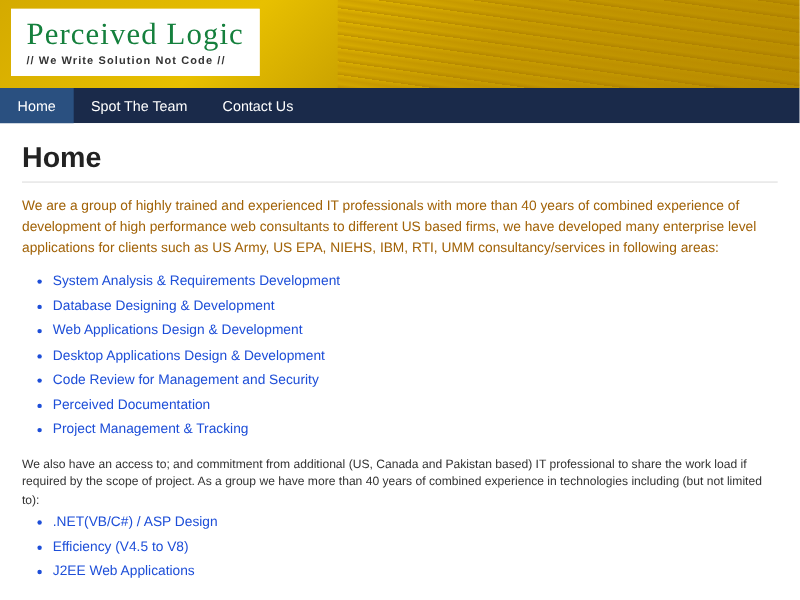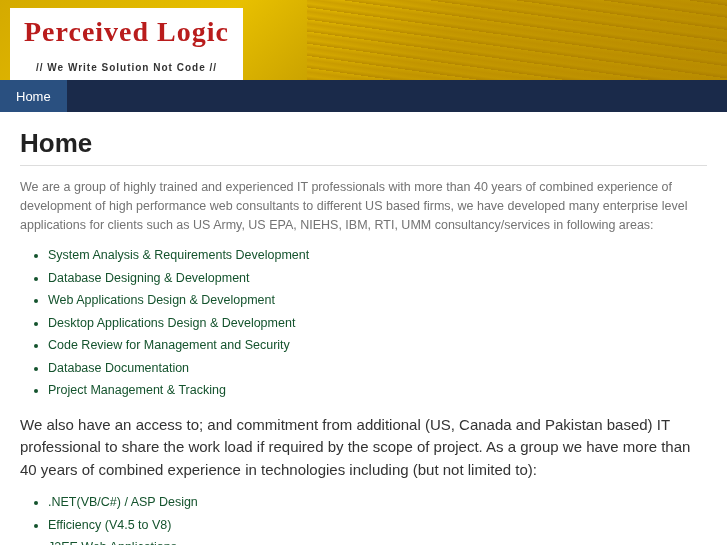--- a/index.html
+++ b/index.html
@@ -42,33 +42,33 @@
       position: absolute;
       top: 8px;
       left: 10px;
       background: #fff;
       border: 2px solid #fff;
       padding: 6px 12px 6px 12px;
       z-index: 10;
     }
     #logo-title {
       font-size: 28px;
-      font-weight: bold;
-      color: #b91c1c;
+      font-weight: normal;
+      color: #15803d;
       font-family: Georgia, serif;
       letter-spacing: 1px;
       text-transform: capitalize;
     }
     #logo-subtitle {
       font-size: 10px;
       color: #333;
       font-weight: bold;
       letter-spacing: 1px;
-      text-align: center;
-      margin-top: 14px;
+      text-align: left;
+      margin-top: 2px;
     }
 
     
     #nav {
       background: #1a2a4a;
       padding: 0;
       height: 32px;
       display: flex;
       align-items: stretch;
     }
@@ -96,38 +96,37 @@
       font-size: 26px;
       font-weight: bold;
       color: #222;
       margin-bottom: 12px;
       border-bottom: 1px solid #ddd;
       padding-bottom: 6px;
     }
     #intro-text {
       font-size: 12.5px;
       line-height: 1.5;
-      color: #737373;
+      color: #a16207;
       margin-bottom: 10px;
     }
     .bullet-list {
       list-style: disc;
       padding-left: 28px;
       margin-bottom: 12px;
     }
     .bullet-list li {
       font-size: 12.5px;
       line-height: 1.8;
-      color: #14532d;
+      color: #1d4ed8;
     }
     #second-text {
-      font-size: 15px;
+      font-size: 11px;
       line-height: 1.5;
       color: #333;
-      margin-bottom: 10px;
     }
 
     
     body::-webkit-scrollbar { width: 14px; }
     body::-webkit-scrollbar-track { background: #f0f0f0; }
     body::-webkit-scrollbar-thumb { background: #aaa; border: 2px solid #f0f0f0; }
   </style>
 </head>
 <body>
 
@@ -135,34 +134,36 @@
   <div id="header-bg"></div>
   <div id="header-texture"></div>
   <div id="logo-box">
     <div id="logo-title">Perceived Logic</div>
     <div id="logo-subtitle">// We Write Solution Not Code //</div>
   </div>
 </div>
 
 <nav id="nav">
   <a class="nav-item active">Home</a>
+  <a class="nav-item">Spot The Team</a>
+  <a class="nav-item">Contact Us</a>
 </nav>
 
 <div id="content">
   <h1 id="page-title">Home</h1>
 
   <p id="intro-text">We are a group of highly trained and experienced IT professionals with more than 40 years of combined experience of development of high performance web consultants to different US based firms, we have developed many enterprise level applications for clients such as US Army, US EPA, NIEHS, IBM, RTI, UMM consultancy/services in following areas:</p>
 
   <ul class="bullet-list">
     <li>System Analysis &amp; Requirements Development</li>
     <li>Database Designing &amp; Development</li>
     <li>Web Applications Design &amp; Development</li>
     <li>Desktop Applications Design &amp; Development</li>
     <li>Code Review for Management and Security</li>
-    <li>Database Documentation</li>
+    <li>Perceived Documentation</li>
     <li>Project Management &amp; Tracking</li>
   </ul>
 
   <p id="second-text">We also have an access to; and commitment from additional (US, Canada and Pakistan based) IT professional to share the work load if required by the scope of project. As a group we have more than 40 years of combined experience in technologies including (but not limited to):</p>
 
   <ul class="bullet-list">
     <li>.NET(VB/C#) / ASP Design</li>
     <li>Efficiency (V4.5 to V8)</li>
     <li>J2EE Web Applications</li>
 

